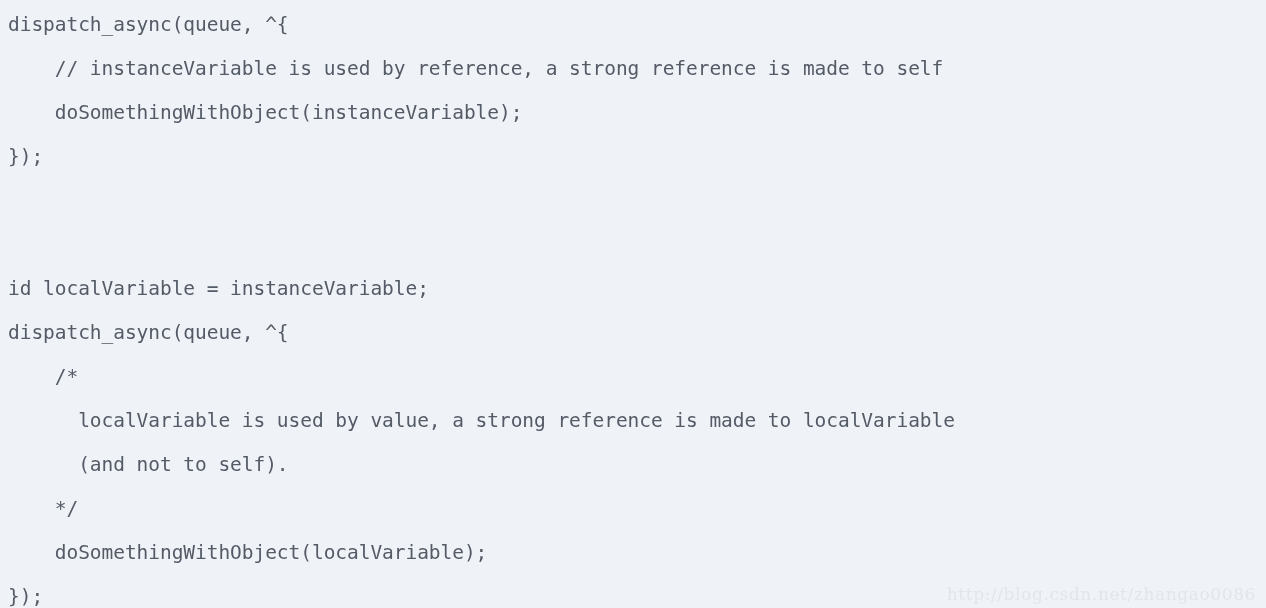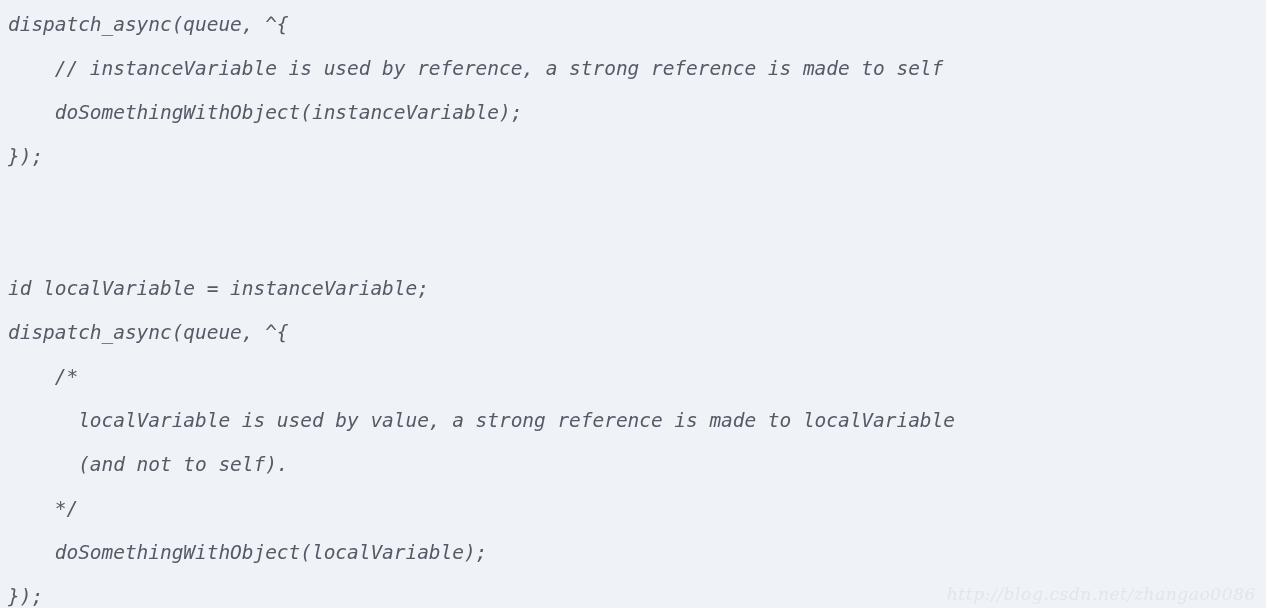--- a/index.html
+++ b/index.html
@@ -15,21 +15,20 @@
     overflow: hidden;
   }
 
   #code-block {
     position: relative;
     width: 1266px;
     height: 608px;
     box-sizing: border-box;
     padding: 0;
     background: #eff2f7;
-    font-style: italic;
   }
 
   .code-lines {
     position: absolute;
     top: 0;
     left: 0;
     padding-top: 3px;
     padding-left: 8px;
     margin: 0;
     font-family: "DejaVu Sans Mono", "Liberation Mono", monospace;

